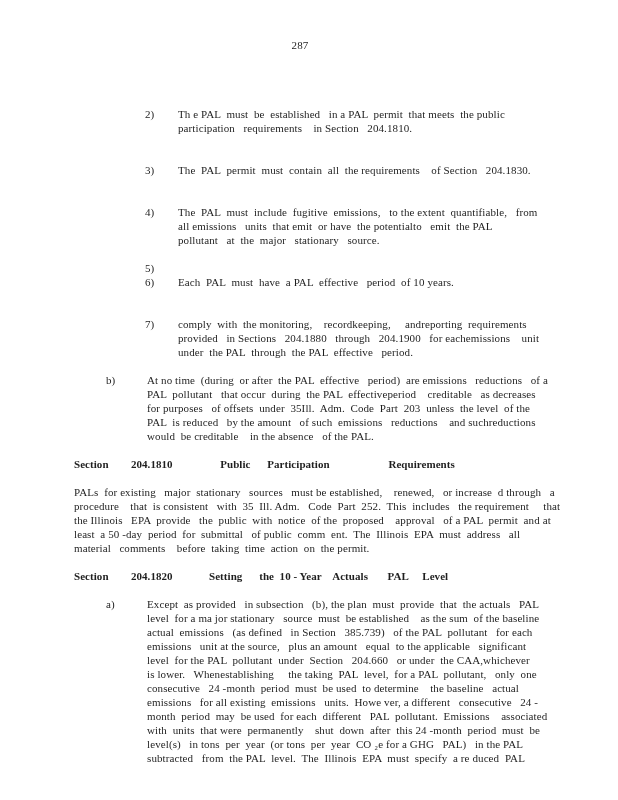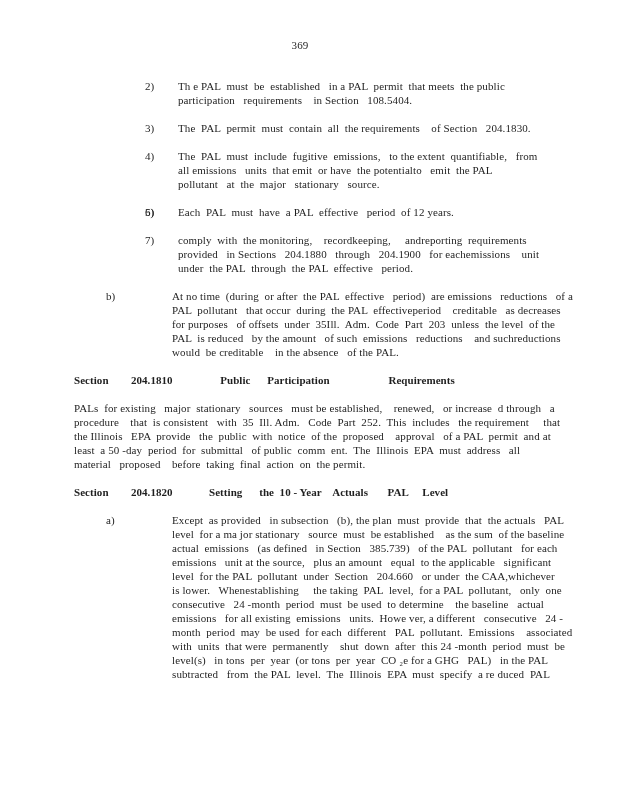--- a/index.html
+++ b/index.html
@@ -38,35 +38,35 @@
     letter-spacing: 0.1px;
   }
   .heading .line { font-weight: bold; letter-spacing: 0.05px; }
   .item { position: relative; }
   .item .label {
     position: absolute;
     top: 0;
     line-height: 14px;
   }
   .item.lvl1 .label { left: 32px; }
-  .item.lvl1 .body  { margin-left: 98px; }
+  .item.lvl1 .body  { margin-left: 73px; }
   .item.lvl2 .label { left: 71px; }
-  .item.lvl2 .body  { margin-left: 104px; }
+  .item.lvl2 .body  { margin-left: 104px; margin-top: 28px; }
 </style>
 </head>
 <body>
 
 <div class="page">
-  <div class="pagenum line">369</div>
+  <div class="pagenum line">287</div>
   <div class="doc">
       <div class="block item item lvl2">
         <span class="label">2)</span>
         <div class="body">
           <div class="line">Th e PAL  must  be  established   in a PAL  permit  that meets  the public</div>
-          <div class="line">participation   requirements    in Section   108.5404.</div>
+          <div class="line">participation   requirements    in Section   204.1810.</div>
         </div>
       </div>
       <div class="block item item lvl2">
         <span class="label">3)</span>
         <div class="body">
           <div class="line">The  PAL  permit  must  contain  all  the requirements    of Section   204.1830.</div>
         </div>
       </div>
       <div class="block item item lvl2">
         <span class="label">4)</span>
@@ -75,21 +75,21 @@
           <div class="line">all emissions   units  that emit  or have  the potentialto   emit  the PAL</div>
           <div class="line">pollutant   at  the  major   stationary   source.</div>
         </div>
       </div>
       <div class="block item item lvl2">
         <span class="label">5)</span>
       </div>
       <div class="block item item lvl2">
         <span class="label">6)</span>
         <div class="body">
-          <div class="line">Each  PAL  must  have  a PAL  effective   period  of 12 years.</div>
+          <div class="line">Each  PAL  must  have  a PAL  effective   period  of 10 years.</div>
         </div>
       </div>
       <div class="block item item lvl2">
         <span class="label">7)</span>
         <div class="body">
           <div class="line">comply  with  the monitoring,    recordkeeping,     andreporting  requirements</div>
           <div class="line">provided   in Sections   204.1880   through   204.1900   for eachemissions    unit</div>
           <div class="line">under  the PAL  through  the PAL  effective   period.</div>
         </div>
       </div>
@@ -104,21 +104,21 @@
         </div>
       </div>
       <div class="block heading">
         <div class="line">Section        204.1810                 Public      Participation                     Requirements</div>
       </div>
       <div class="block paragraph">
         <div class="line">PALs  for existing   major  stationary   sources   must be established,    renewed,   or increase  d through   a</div>
         <div class="line">procedure    that  is consistent   with  35  Ill. Adm.   Code  Part  252.  This  includes   the requirement     that</div>
         <div class="line">the Illinois   EPA  provide   the  public  with  notice  of the  proposed    approval   of a PAL  permit  and at</div>
         <div class="line">least  a 50 -day  period  for  submittal   of public  comm  ent.  The  Illinois  EPA  must  address   all</div>
-        <div class="line">material   proposed    before  taking  final  action  on  the permit.</div>
+        <div class="line">material   comments    before  taking  time  action  on  the permit.</div>
       </div>
       <div class="block heading">
         <div class="line">Section        204.1820             Setting      the  10 - Year    Actuals       PAL     Level</div>
       </div>
       <div class="block item item lvl1">
         <span class="label">a)</span>
         <div class="body">
           <div class="line">Except  as provided   in subsection   (b), the plan  must  provide  that  the actuals   PAL</div>
           <div class="line">level  for a ma jor stationary   source  must  be established    as the sum  of the baseline</div>
           <div class="line">actual  emissions   (as defined   in Section   385.739)   of the PAL  pollutant   for each</div>

